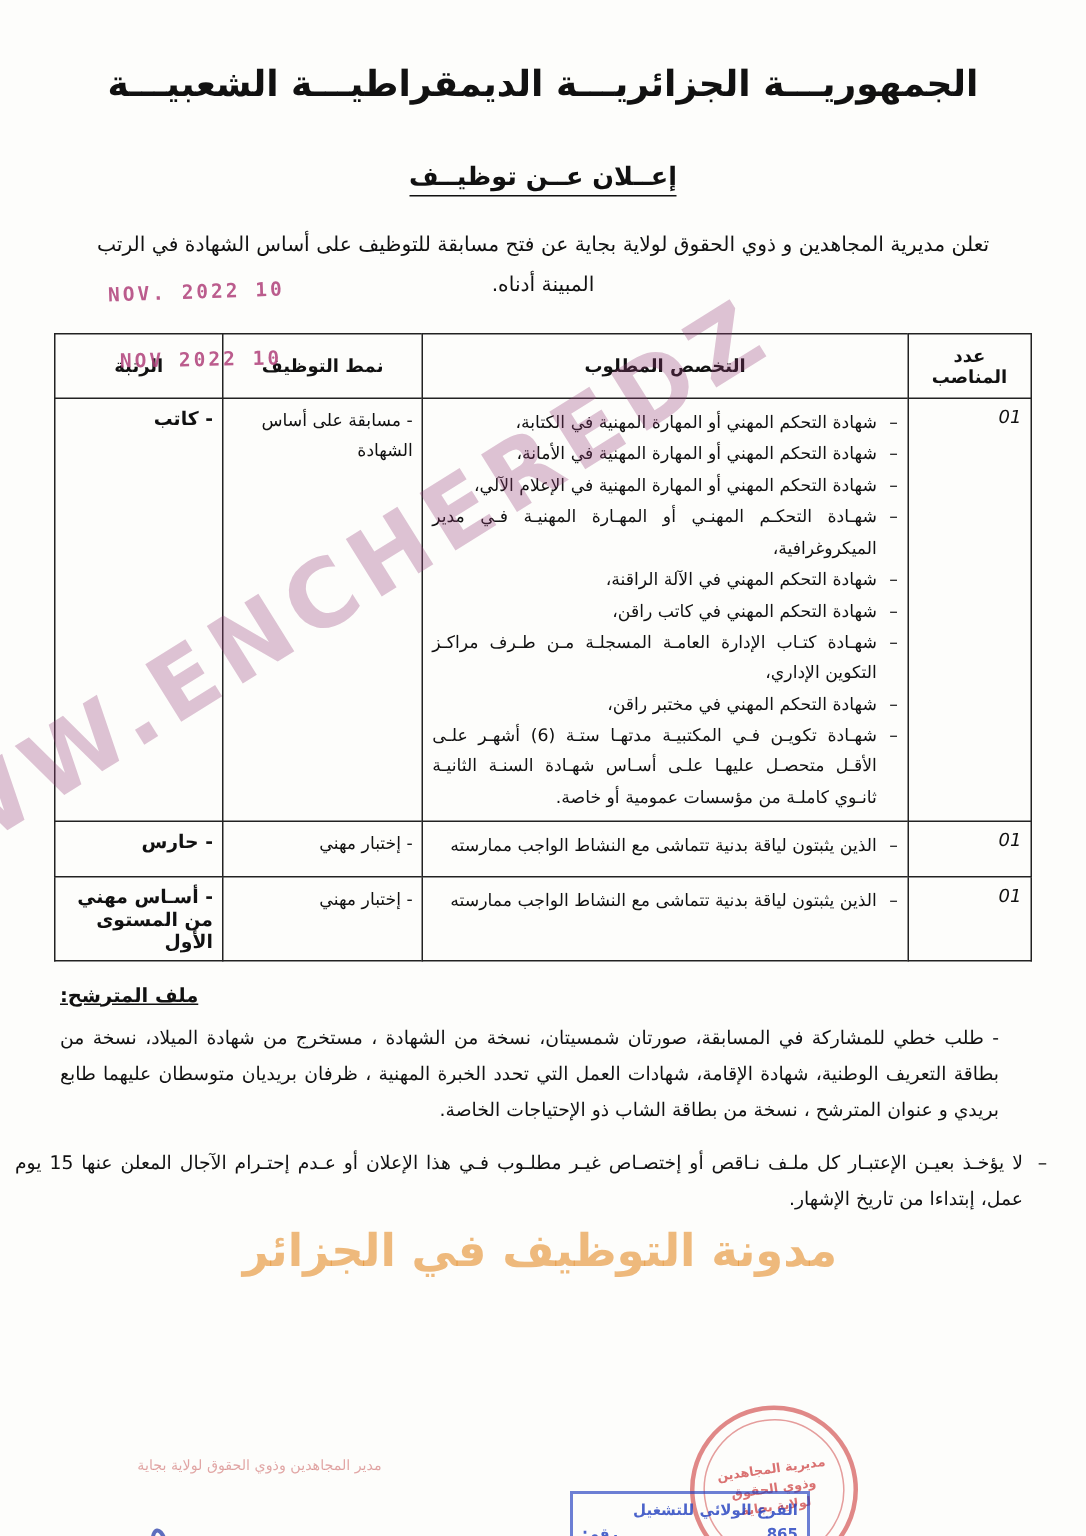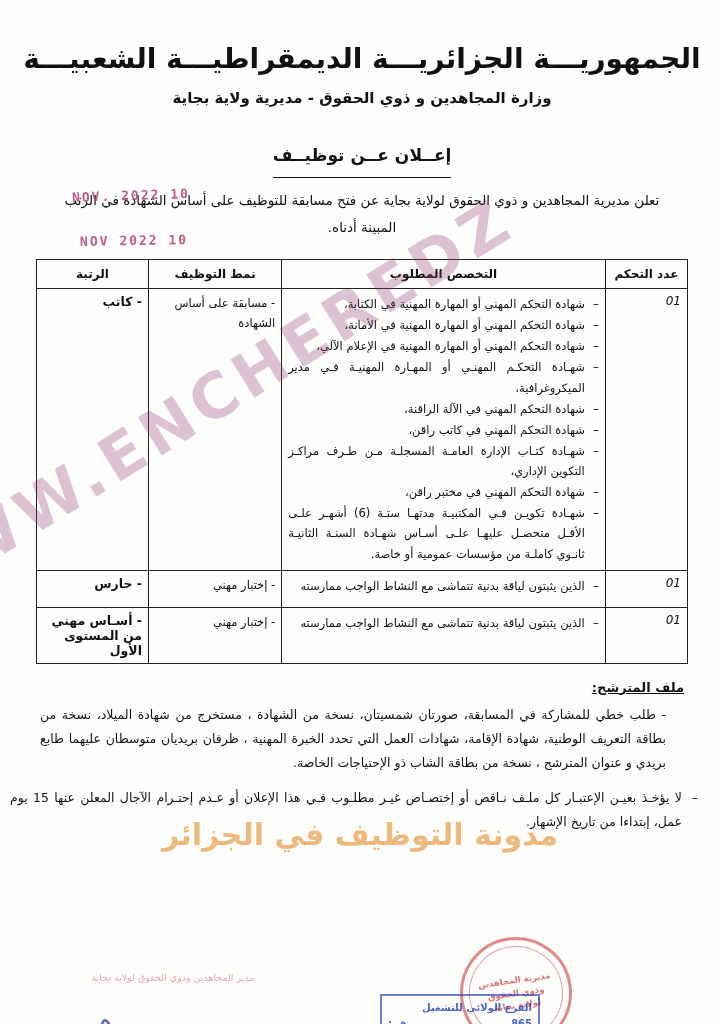--- a/index.html
+++ b/index.html
@@ -8,28 +8,28 @@
     background:#fdfdfb;
     font-family:"DejaVu Sans", sans-serif;
     color:#111;
     position:relative;
     overflow:hidden;
   }
   .page{position:relative;width:724px;height:1024px;}
 
   
   .hdr{text-align:center;margin-top:42px;}
-  .hdr .l1{font-size:28px;font-weight:bold;letter-spacing:1px;}
+  .hdr .l1{font-size:24px;font-weight:bold;letter-spacing:1px;}
   .hdr .l2{font-size:15px;font-weight:bold;margin-top:14px;}
 
   .title{
     text-align:center;font-size:17px;font-weight:bold;
     margin-top:38px;letter-spacing:4px;
   }
-  .title u{text-decoration:none;border-bottom:1px solid #111;padding-bottom:12px;}
+  .title u{text-decoration:none;border-bottom:1px solid #111;padding-bottom:2px;}
 
   .intro{
     margin:22px 60px 0 60px;
     font-size:13.5px;line-height:2.0;text-align:center;
   }
 
   
   .stamp-date{
     position:absolute;color:#b0407a;font-family:"DejaVu Sans Mono", monospace;
     font-size:13px;letter-spacing:2px;font-weight:bold;opacity:.85;
@@ -64,21 +64,21 @@
     line-height:1.75;margin-bottom:1px;text-align:justify;
     padding-right:14px;position:relative;
   }
   ul.specs li:before{
     content:"–";position:absolute;right:0;top:0;
   }
   .rowsmall td{height:26px;}
 
   
   .sec{margin:16px 40px 0 40px;font-size:12.5px;}
-  .sec-title{font-weight:bold;text-decoration:underline;font-size:13px;text-align:right;}
+  .sec-title{font-weight:bold;text-decoration:underline;font-size:13px;text-align:left;}
   .sec p{margin:8px 18px 0 0;line-height:1.95;text-align:justify;}
   .note{margin:14px 40px 0 40px;font-size:12.5px;}
   .note .lbl{font-weight:bold;text-decoration:underline;}
   ul.bullets{margin:10px 26px 0 10px;padding:0;list-style:none;font-size:12.5px;}
   ul.bullets li{position:relative;padding-right:16px;line-height:1.95;margin-bottom:9px;text-align:justify;}
   ul.bullets li:before{content:"–";position:absolute;right:0;top:0;}
 
   
   .wm-diag{
     position:absolute;left:120px;top:250px;width:520px;height:420px;
@@ -123,36 +123,35 @@
     transform:rotate(-10deg);pointer-events:none;
   }
 </style>
 </head>
 <body>
 
 <div class="page">
 
   <div class="hdr">
     <div class="l1">الجمهوريـــة الجزائريـــة الديمقراطيـــة الشعبيـــة</div>
-    <div class="l2">وزارة المجاهدين و ذوي الحقوق - مديرية ولاية بجاية</div>
   </div>
 
   <div class="stamp-date one">10 NOV. 2022</div>
   <div class="stamp-date two">10 NOV 2022</div>
 
   <div class="title">
     <u>إعــلان عــن توظيــف</u>
   </div>
 
   <div class="intro">تعلن مديرية المجاهدين و ذوي الحقوق لولاية بجاية عن فتح مسابقة للتوظيف على أساس الشهادة في الرتب المبينة أدناه.</div>
 
   <table class="main">
     <thead>
       <tr>
-        <th class="col-n">عدد التحكم</th>
+        <th class="col-n">عدد المناصب</th>
         <th class="col-spec">التخصص المطلوب</th>
         <th class="col-mode">نمط التوظيف</th>
         <th class="col-rank">الرتبة</th>
       </tr>
     </thead>
     <tbody>
       <tr>
         <td class="n">01</td>
         <td>
           <ul class="specs">

